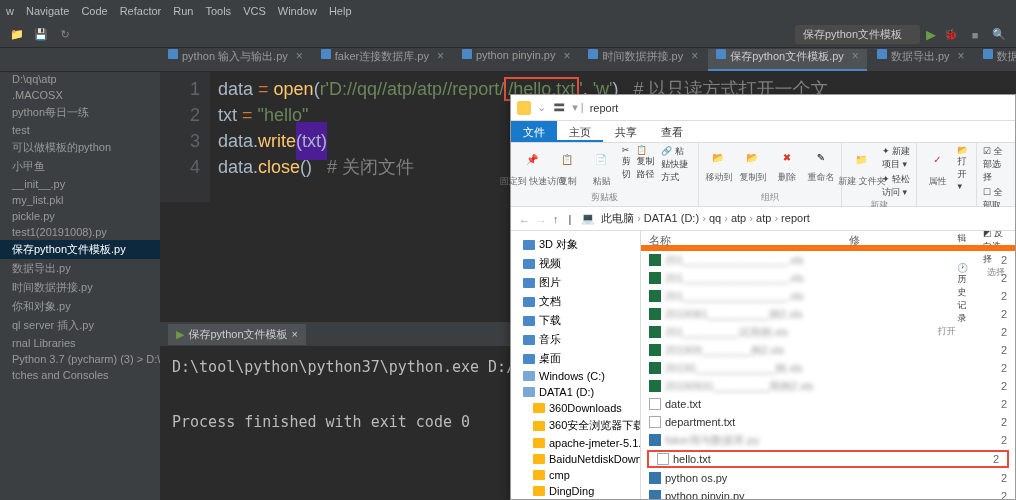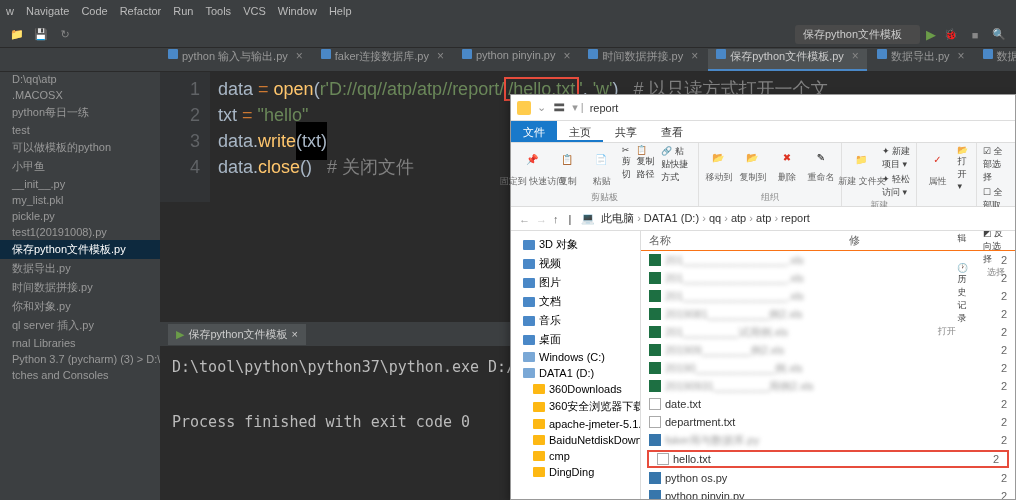--- a/index.html
+++ b/index.html
@@ -23,21 +23,21 @@
 .sidebar-item.sel{background:#0d293e;color:#fff}
 .editor-wrap{flex:1;display:flex;flex-direction:column}
 .editor{display:flex;background:#2b2b2b;height:130px}
 .gutter{width:50px;background:#313335;color:#606366;font-size:18px;text-align:right;padding:4px 10px 0 0;font-family:'Consolas',monospace}
 .gutter div{height:26px;line-height:26px}
 .code{flex:1;padding:4px 8px;font-family:'Consolas',monospace;font-size:18px;line-height:26px;color:#a9b7c6;white-space:pre}
 .kw{color:#cc7832}
 .str{color:#6a8759}
 .fn{color:#ffc66d}
 .comm{color:#808080}
-.cursor-sel{background:#000000;padding:9px 0}
+.cursor-sel{background:#4c1d95;padding:9px 0}
 .hl-red{border:2px solid #e74c3c;padding:0 2px}
 .console-tab{height:24px;background:#3c3f41;display:flex;align-items:center;padding:0 8px;margin-top:120px}
 .console-tab-item{background:#4e5254;color:#ccc;font-size:11px;padding:3px 8px;display:flex;align-items:center;gap:4px}
 .console{background:#2b2b2b;color:#bbb;font-family:'Consolas',monospace;font-size:15px;padding:12px;white-space:pre-wrap}
 .explorer{position:absolute;left:510px;top:94px;width:506px;height:406px;background:#fff;border:1px solid #999;display:flex;flex-direction:column;font-size:11px;box-shadow:-2px 2px 8px rgba(0,0,0,.3)}
 .exp-head{height:26px;background:#fff;display:flex;align-items:center;padding:0 6px;gap:6px;border-bottom:1px solid #ddd}
 .exp-head-icon{width:14px;height:14px;background:#ffcc4d;border-radius:2px}
 .exp-path{color:#333}
 .exp-ribbon-tabs{height:22px;background:#fff;display:flex;border-bottom:1px solid #ddd}
 .exp-rtab{padding:4px 12px;font-size:11px;color:#333;cursor:pointer}
@@ -55,21 +55,21 @@
 .exp-crumb-seg{color:#333}
 .exp-crumb-sep{color:#999}
 .exp-body{flex:1;display:flex;overflow:hidden}
 .exp-tree{width:130px;border-right:1px solid #ddd;padding:4px;overflow:hidden}
 .exp-tree-item{padding:2px 2px 2px 8px;display:flex;align-items:center;gap:4px;cursor:pointer;white-space:nowrap}
 .exp-tree-item.sub{padding-left:18px}
 .tree-icon{width:12px;height:10px;background:#fdb813;border-radius:1px;flex-shrink:0}
 .tree-icon.drive{background:#7aa8d6}
 .tree-icon.sys{background:#4a88c7}
 .exp-list{flex:1;overflow:hidden}
-.exp-list-head{height:20px;display:flex;border-bottom:1px solid #f97316;color:#666;padding:2px 8px;align-items:flex-end}
+.exp-list-head{height:20px;display:flex;border-bottom:6px solid #f97316;color:#666;padding:2px 8px;align-items:flex-start}
 .exp-list-head span:first-child{width:200px}
 .exp-list-body{padding:0}
 .exp-file{height:18px;display:flex;align-items:center;padding:0 8px;gap:4px;cursor:pointer}
 .exp-file-icon{width:12px;height:12px;flex-shrink:0}
 .exp-file-icon.xl{background:#1d6f42}
 .exp-file-icon.txt{background:#888;border:1px solid #aaa;background:#fff}
 .exp-file-icon.py{background:#3776ab}
 .exp-file-name{color:#333;flex:1;white-space:nowrap}
 .exp-file.blur .exp-file-name{filter:blur(2px);color:#999}
 .exp-file.hl{border:2px solid #e74c3c;margin:1px 6px}
@@ -264,20 +264,21 @@
     <span style="margin:0 4px">|</span>
     <span>💻</span>
     <span id="crumbs"><span class="exp-crumb-seg">此电脑</span> <span class="exp-crumb-sep">›</span> <span class="exp-crumb-seg">DATA1 (D:)</span> <span class="exp-crumb-sep">›</span> <span class="exp-crumb-seg">qq</span> <span class="exp-crumb-sep">›</span> <span class="exp-crumb-seg">atp</span> <span class="exp-crumb-sep">›</span> <span class="exp-crumb-seg">atp</span> <span class="exp-crumb-sep">›</span> <span class="exp-crumb-seg">report</span></span>
   </div>
   <div class="exp-body">
     <div class="exp-tree" id="tree">
         <div class="exp-tree-item"><span class="tree-icon sys"></span>3D 对象</div>
         <div class="exp-tree-item"><span class="tree-icon sys"></span>视频</div>
         <div class="exp-tree-item"><span class="tree-icon sys"></span>图片</div>
         <div class="exp-tree-item"><span class="tree-icon sys"></span>文档</div>
+        <div class="exp-tree-item"><span class="tree-icon sys"></span>下载</div>
         <div class="exp-tree-item"><span class="tree-icon sys"></span>音乐</div>
         <div class="exp-tree-item"><span class="tree-icon sys"></span>桌面</div>
         <div class="exp-tree-item"><span class="tree-icon drive"></span>Windows (C:)</div>
         <div class="exp-tree-item"><span class="tree-icon drive"></span>DATA1 (D:)</div>
         <div class="exp-tree-item sub"><span class="tree-icon f"></span>360Downloads</div>
         <div class="exp-tree-item sub"><span class="tree-icon f"></span>360安全浏览器下载</div>
         <div class="exp-tree-item sub"><span class="tree-icon f"></span>apache-jmeter-5.1.1</div>
         <div class="exp-tree-item sub"><span class="tree-icon f"></span>BaiduNetdiskDownlo</div>
         <div class="exp-tree-item sub"><span class="tree-icon f"></span>cmp</div>
         <div class="exp-tree-item sub"><span class="tree-icon f"></span>DingDing</div>

